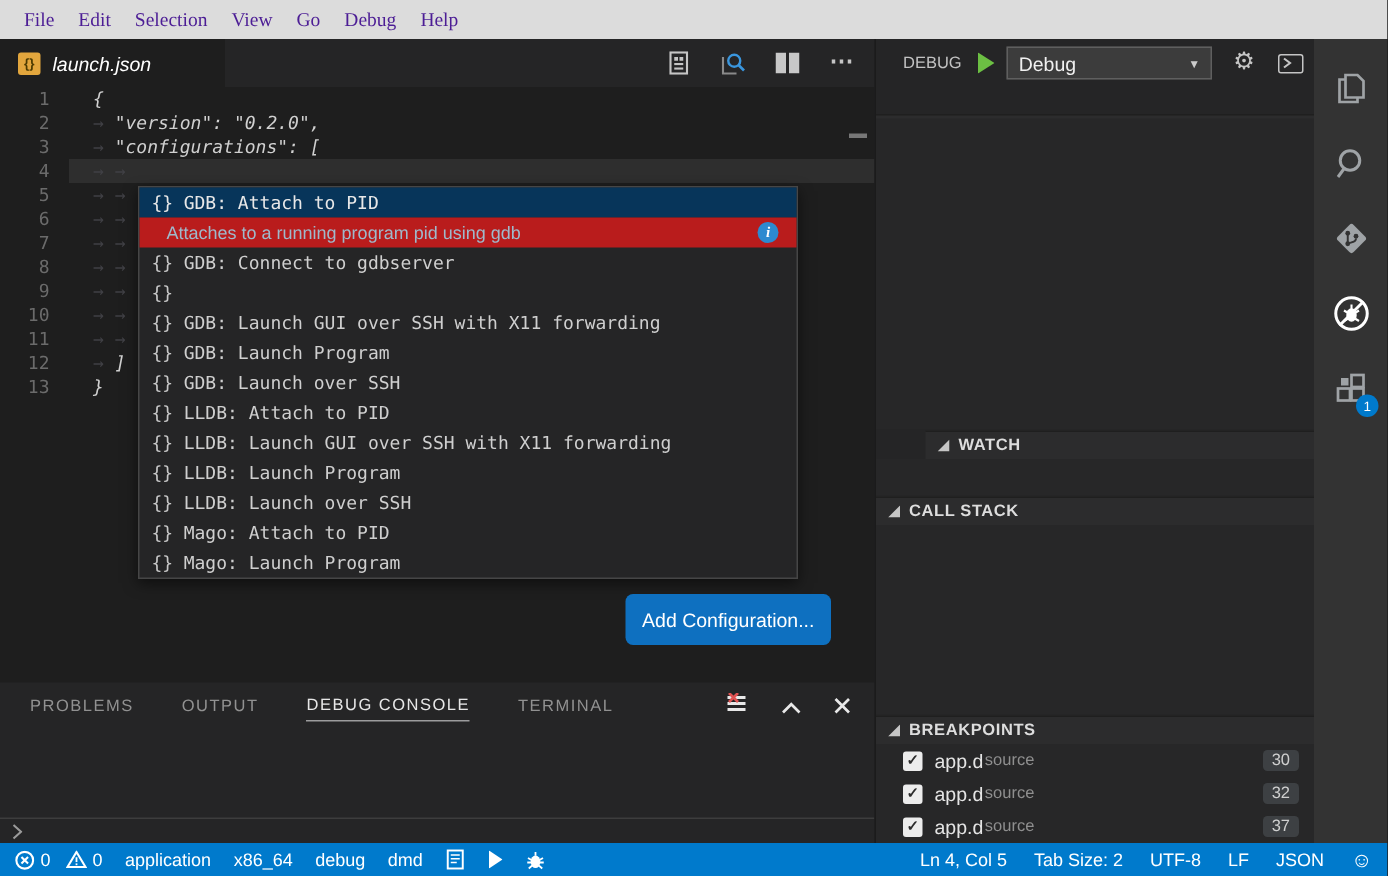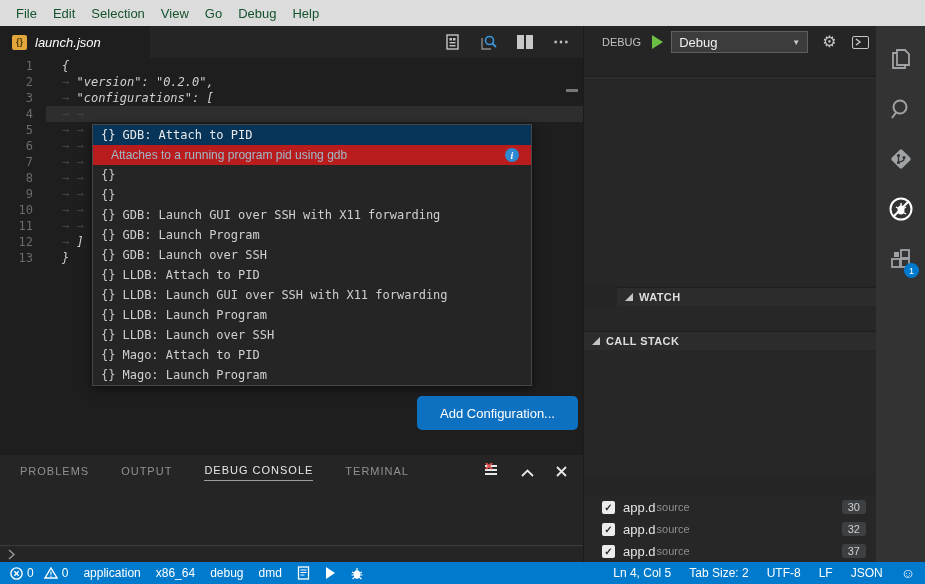--- a/index.html
+++ b/index.html
@@ -2,21 +2,21 @@
 <html><head>
 <meta charset="utf-8">
 <style>
   * { margin:0; padding:0; box-sizing:border-box; }
   html,body { width:925px; height:584px; overflow:hidden; }
   body { font-family:"Liberation Sans", sans-serif; background:#1e1e1e; position:relative; }
 
   
   .menubar { position:absolute; left:0; top:0; width:925px; height:26px; background:#dcdcdc;
              display:flex; align-items:center; padding-left:8px; }
-  .menubar span { font-size:13px; color:#14532d; padding:0 8px; cursor:default; }
+  .menubar span { font-size:13px; color:#4c1d95; padding:0 8px; cursor:default;font-family:Liberation Serif, serif; }
 
   
   .editor-group { position:absolute; left:0; top:26px; width:583px; height:536px; background:#1e1e1e; }
   .tabbar { position:absolute; left:0; top:0; width:100%; height:32px; background:#252526; display:flex; }
   .tab { width:150px; height:32px; background:#1e1e1e; display:flex; align-items:center; padding:0 12px; gap:8px; }
   .tab-icon { width:15px; height:15px; background:#e2a63d; border-radius:2px; color:#4b3a00;
               font-size:9px; font-weight:bold; display:flex; align-items:center; justify-content:center; }
   .tab-title { font-size:13px; font-style:italic; color:#ffffff; }
   .title-actions { margin-left:auto; display:flex; align-items:center; gap:20px; padding-right:14px; color:#c5c5c5; }
   .title-actions svg { display:block; }
@@ -38,21 +38,21 @@
   .sg-icon { font-family:"DejaVu Sans Mono",monospace; color:#c8c8c8; margin-right:7px; font-size:12px; }
   .sg-label { font-family:"DejaVu Sans Mono",monospace; color:#cfcfcf; }
   .sg-selected { background:#07355a; }
   .sg-selected .sg-label, .sg-selected .sg-icon { color:#e8e8e8; }
   .sg-desc { height:20px; background:#b91c1c; display:flex; align-items:center; padding-left:18px;
              font-size:12px; color:#9fb9cb; position:relative; }
   .info-badge { position:absolute; right:12px; top:3px; width:14px; height:14px; border-radius:50%;
                 background:#2d8ad0; color:#fff; font-family:"Liberation Serif",serif; font-style:italic;
                 font-weight:bold; font-size:10px; display:flex; align-items:center; justify-content:center; }
 
-  .add-config { position:absolute; left:417px; top:338px; width:161px; height:34px; background:#0e70c0;
+  .add-config { position:absolute; left:417px; top:338px; width:137px; height:34px; background:#0e70c0;
                 border:none; border-radius:5px; color:#ffffff; font-size:13px; font-family:"Liberation Sans",sans-serif; cursor:pointer; }
 
   
   .panel { position:absolute; left:0; top:429px; width:100%; height:107px; background:#252526; }
   .panel-tabs { height:34px; display:flex; align-items:center; padding-left:20px; gap:32px; }
   .panel-tab { font-size:11px; letter-spacing:1px; color:#919191; line-height:14px; padding-bottom:3px; cursor:pointer; }
   .panel-tab.active { color:#e7e7e7; border-bottom:1px solid rgba(255,255,255,.55); }
   .panel-actions { margin-left:auto; display:flex; align-items:center; gap:22px; padding-right:16px; color:#c5c5c5; }
   .panel-input { position:absolute; left:0; bottom:0; width:100%; height:17px; border-top:1px solid #3d3d3d;
                  display:flex; align-items:center; padding-left:8px; color:#9a9a9a; }
@@ -207,20 +207,21 @@
       <div class="sg-row sg-selected">
         <span class="sg-icon">{}</span>
         <span class="sg-label">GDB: Attach to PID</span>
       </div>
       <div class="sg-desc">
         <span>Attaches to a running program pid using gdb</span>
         <span class="info-badge">i</span>
       </div>
       <div class="sg-row">
           <span class="sg-icon">{}</span>
+          <span class="sg-label">GDB: Connect to gdbserver</span>
         </div>
       <div class="sg-row">
           <span class="sg-icon">{}</span>
         </div>
       <div class="sg-row">
           <span class="sg-icon">{}</span>
           <span class="sg-label">GDB: Launch GUI over SSH with X11 forwarding</span>
         </div>
       <div class="sg-row">
           <span class="sg-icon">{}</span>
@@ -337,20 +338,28 @@
   <div class="section-header" style="top:305px;">
     <span class="twisty">
         <svg width="8" height="8" viewBox="0 0 8 8">
           <polygon points="8,0 8,8 0,8" fill="#c5c5c5"></polygon>
         </svg>
       </span>
     <span class="title">CALL STACK</span>
   </div>
   <div class="section-body" style="top:324px; height:126px;"></div>
 
+  <div class="section-header" style="top:451px;">
+    <span class="twisty">
+        <svg width="8" height="8" viewBox="0 0 8 8">
+          <polygon points="8,0 8,8 0,8" fill="#c5c5c5"></polygon>
+        </svg>
+      </span>
+    <span class="title">BREAKPOINTS</span>
+  </div>
   <div class="section-body" style="top:470px; height:66px;">
     <div class="bp-row">
       <span class="bp-check">✓</span>
       <span class="bp-file">app.d</span>
       <span class="bp-origin">source</span>
       <span class="bp-line">30</span>
     </div>
     <div class="bp-row">
       <span class="bp-check">✓</span>
       <span class="bp-file">app.d</span>

